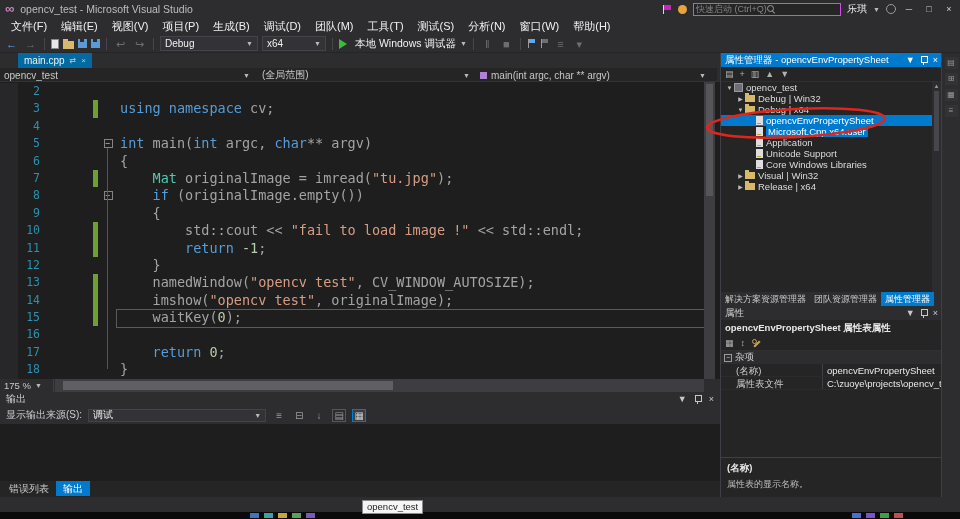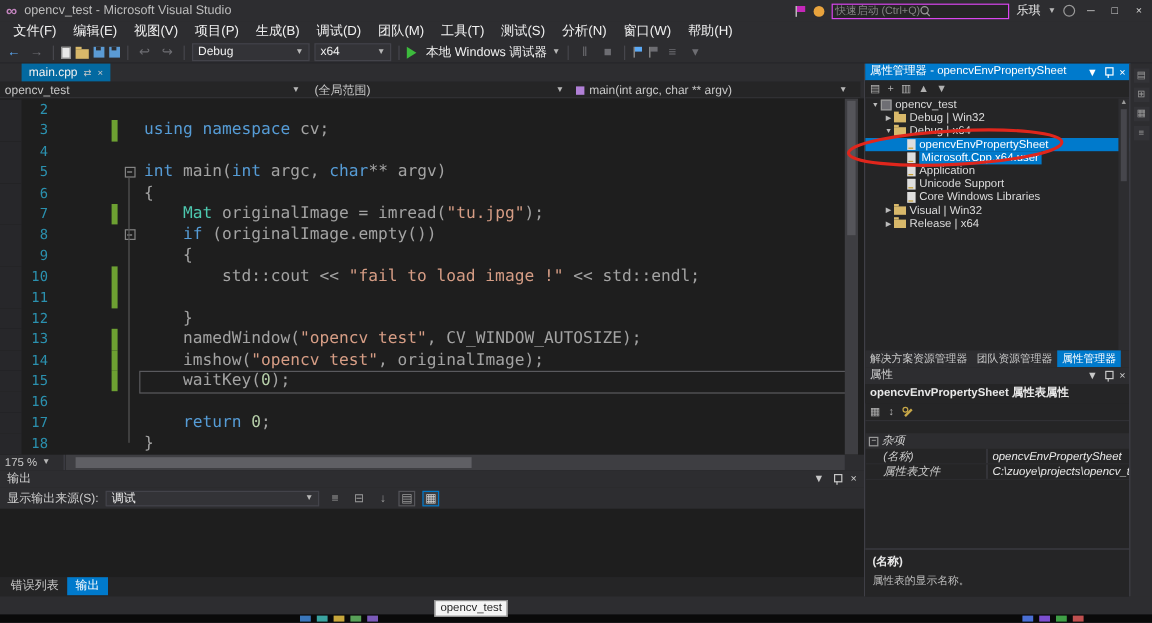--- a/index.html
+++ b/index.html
@@ -149,21 +149,21 @@
   .p-tab.active{background:#007acc;color:#fff;}
 
   .props-title{position:absolute;left:0;top:253px;width:221px;height:14px;background:#2d2d30;color:#d0d0d0;font-size:9.5px;line-height:14px;padding-left:4px;}
   .props-title-icons{position:absolute;right:3px;top:253px;height:14px;display:flex;align-items:center;gap:5px;}
   .props-subtitle{position:absolute;left:0;top:267px;width:221px;height:16px;background:#252526;color:#e8e8e8;font-size:9.5px;font-weight:bold;line-height:16px;padding-left:4px;white-space:nowrap;overflow:hidden;}
   .props-toolbar{position:absolute;left:0;top:283px;width:221px;height:15px;display:flex;align-items:center;gap:7px;padding-left:4px;border-bottom:1px solid #303034;}
   .wrench{width:9px;height:9px;position:relative;}
   .wrench::before{content:"";position:absolute;left:1px;top:4px;width:8px;height:2px;background:#c8a848;transform:rotate(-45deg);}
   .wrench::after{content:"";position:absolute;left:0;top:0;width:3px;height:3px;border:1px solid #c8a848;border-radius:50%;}
 
-  .props-grid{position:absolute;left:0;top:308px;width:221px;height:106px;font-style:italic;}
+  .props-grid{position:absolute;left:0;top:298px;width:221px;height:106px;}
   .cat-row{height:13px;background:#2d2d30;display:flex;align-items:center;color:#d0d0d0;font-size:9.5px;}
   .cat-box{width:8px;height:8px;border:1px solid #9a9a9a;color:#c8c8c8;font-size:7px;line-height:6px;text-align:center;margin:0 3px;}
   .prop-row{height:13px;display:flex;font-size:9.5px;border-bottom:1px solid #2b2b2e;}
   .prop-name{width:102px;padding-left:15px;color:#cccccc;border-right:1px solid #3f3f46;line-height:13px;white-space:nowrap;overflow:hidden;}
   .prop-value{flex:1;padding-left:4px;color:#eaeaea;line-height:13px;white-space:nowrap;overflow:hidden;}
 
   .props-desc{position:absolute;left:0;top:404px;width:221px;bottom:0;border-top:1px solid #3f3f46;background:#252526;padding:4px 6px;}
   .desc-title{color:#e8e8e8;font-size:9.5px;font-weight:bold;}
   .desc-text{color:#bdbdbd;font-size:9px;margin-top:3px;}
 
@@ -348,20 +348,21 @@
           <div class="c-bar changed"></div>
           <div class="c-out"></div>
           <div class="c-code"><span class="c-pln">        std::cout &lt;&lt; </span><span class="c-str">"fail to load image !"</span><span class="c-pln"> &lt;&lt; std::endl;</span></div>
         </div>
         <div class="code-row">
           <div class="c-bp"></div>
           <div class="c-num">11</div>
           <div class="c-sp"></div>
           <div class="c-bar changed"></div>
           <div class="c-out"></div>
+          <div class="c-code"><span class="c-pln">        </span><span class="c-kw">return</span><span class="c-pln"> </span><span class="c-num2">-1</span><span class="c-pln">;</span></div>
         </div>
         <div class="code-row">
           <div class="c-bp"></div>
           <div class="c-num">12</div>
           <div class="c-sp"></div>
           <div class="c-bar"></div>
           <div class="c-out"></div>
           <div class="c-code"><span class="c-pln">    }</span></div>
         </div>
         <div class="code-row">

